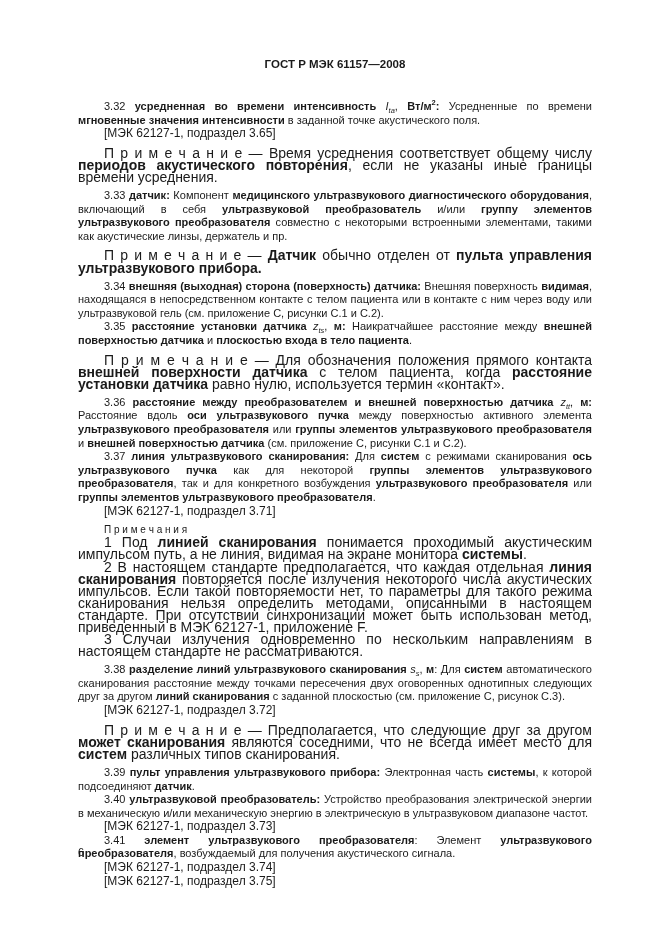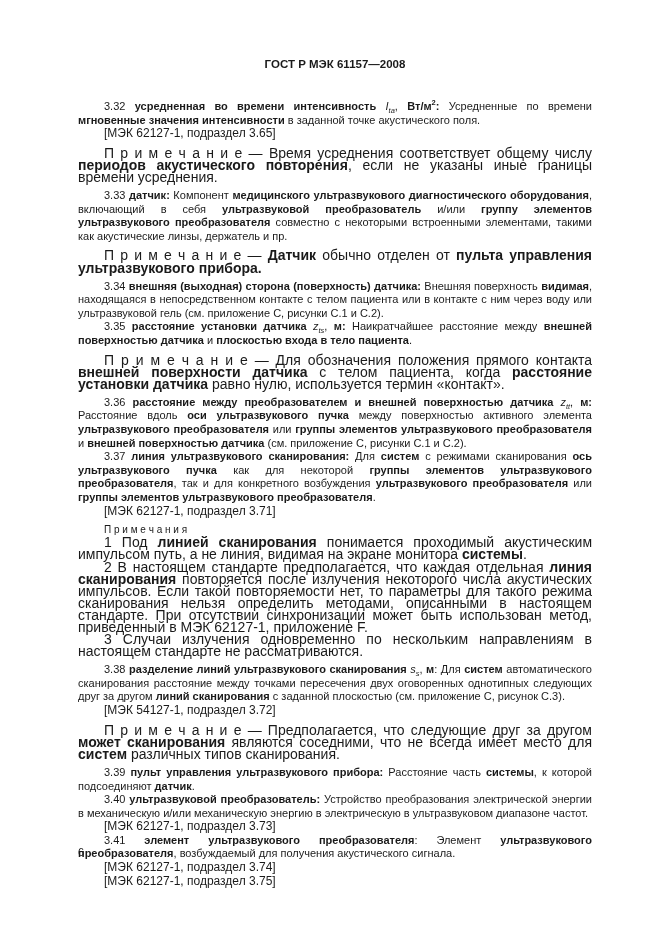--- a/index.html
+++ b/index.html
@@ -73,23 +73,23 @@
       <p class="para"><span>3.35  </span><span style="font-weight: bold;">расстояние установки датчика </span><span style="font-style: italic;">z</span><sub style="font-style: italic;">ts</sub><span>, </span><span style="font-weight: bold;">м:</span><span> Наикратчайшее расстояние между </span><span style="font-weight: bold;">внешней поверхностью датчика</span><span> и </span><span style="font-weight: bold;">плоскостью входа в тело пациента</span><span>.</span></p>
       <p class="note sp"><span>П р и м е ч а н и е — Для обозначения положения прямого контакта </span><span style="font-weight: bold;">внешней поверхности датчика</span><span> с телом пациента, когда </span><span style="font-weight: bold;">расстояние установки датчика</span><span> равно нулю, используется термин «контакт».</span></p>
       <p class="para sp"><span>3.36  </span><span style="font-weight: bold;">расстояние между преобразователем и внешней поверхностью датчика </span><span style="font-style: italic;">z</span><sub style="font-style: italic;">tt</sub><span>, </span><span style="font-weight: bold;">м:</span><span> Расстояние вдоль </span><span style="font-weight: bold;">оси ультразвукового пучка</span><span> между поверхностью активного элемента </span><span style="font-weight: bold;">ультразвукового преобразователя</span><span> или </span><span style="font-weight: bold;">группы элементов ультразвукового преобразователя</span><span> и </span><span style="font-weight: bold;">внешней поверхностью датчика</span><span> (см. приложение С, рисунки С.1 и С.2).</span></p>
       <p class="para"><span>3.37  </span><span style="font-weight: bold;">линия ультразвукового сканирования:</span><span> Для </span><span style="font-weight: bold;">систем</span><span> с режимами сканирования </span><span style="font-weight: bold;">ось ультразвукового пучка</span><span> как для некоторой </span><span style="font-weight: bold;">группы элементов ультразвукового преобразователя</span><span>, так и для конкретного возбуждения </span><span style="font-weight: bold;">ультразвукового преобразователя</span><span> или </span><span style="font-weight: bold;">группы элементов ультразвукового преобразователя</span><span>.</span></p>
       <p class="ref"><span>[МЭК 62127-1, подраздел 3.71]</span></p>
       <p class="note-title sp"><span>П р и м е ч а н и я</span></p>
       <p class="note"><span>1 Под </span><span style="font-weight: bold;">линией сканирования</span><span> понимается проходимый акустическим импульсом путь, а не линия, видимая на экране монитора </span><span style="font-weight: bold;">системы</span><span>.</span></p>
       <p class="note"><span>2 В настоящем стандарте предполагается, что каждая отдельная </span><span style="font-weight: bold;">линия сканирования</span><span> повторяется после излучения некоторого числа акустических импульсов. Если такой повторяемости нет, то параметры для такого режима сканирования нельзя определить методами, описанными в настоящем стандарте. При отсутствии синхронизации может быть использован метод, приведенный в МЭК 62127-1, приложение F.</span></p>
       <p class="note"><span>3 Случаи  излучения  одновременно по нескольким направлениям в настоящем стандарте не рассматриваются.</span></p>
       <p class="para sp"><span>3.38  </span><span style="font-weight: bold;">разделение линий ультразвукового сканирования </span><span style="font-style: italic;">s</span><sub style="font-style: italic;">s</sub><span>, </span><span style="font-weight: bold;">м</span><span>: Для </span><span style="font-weight: bold;">систем</span><span> автоматического сканирования расстояние между точками пересечения двух оговоренных однотипных следующих друг за другом </span><span style="font-weight: bold;">линий сканирования</span><span> с заданной плоскостью (см. приложение С, рисунок С.3).</span></p>
-      <p class="ref"><span>[МЭК 54127-1, подраздел 3.72]</span></p>
+      <p class="ref"><span>[МЭК 62127-1, подраздел 3.72]</span></p>
       <p class="note sp"><span>П р и м е ч а н и е — Предполагается, что следующие друг за другом </span><span style="font-weight: bold;">может сканирования</span><span> являются соседними, что не всегда имеет место для </span><span style="font-weight: bold;">систем</span><span> различных типов сканирования.</span></p>
-      <p class="para sp"><span>3.39  </span><span style="font-weight: bold;">пульт управления ультразвукового прибора:</span><span> Расстояние часть </span><span style="font-weight: bold;">системы</span><span>, к которой подсоединяют </span><span style="font-weight: bold;">датчик</span><span>.</span></p>
+      <p class="para sp"><span>3.39  </span><span style="font-weight: bold;">пульт управления ультразвукового прибора:</span><span> Электронная часть </span><span style="font-weight: bold;">системы</span><span>, к которой подсоединяют </span><span style="font-weight: bold;">датчик</span><span>.</span></p>
       <p class="para"><span>3.40  </span><span style="font-weight: bold;">ультразвуковой преобразователь:</span><span> Устройство преобразования электрической энергии в механическую и/или механическую энергию в электрическую в ультразвуковом диапазоне частот.</span></p>
       <p class="ref"><span>[МЭК 62127-1, подраздел 3.73]</span></p>
       <p class="para"><span>3.41  </span><span style="font-weight: bold;">элемент ультразвукового преобразователя</span><span>: Элемент </span><span style="font-weight: bold;">ультразвукового преобразователя</span><span>, возбуждаемый для получения акустического сигнала.</span></p>
       <p class="ref"><span>[МЭК 62127-1, подраздел 3.74]</span></p>
       <p class="ref"><span>[МЭК 62127-1, подраздел 3.75]</span></p>
     </div>
 
   <div class="page-number">6</div>
 </div>
 

